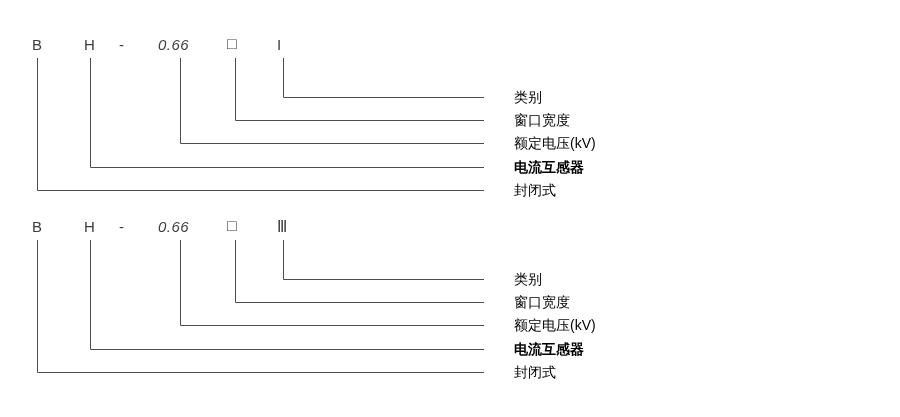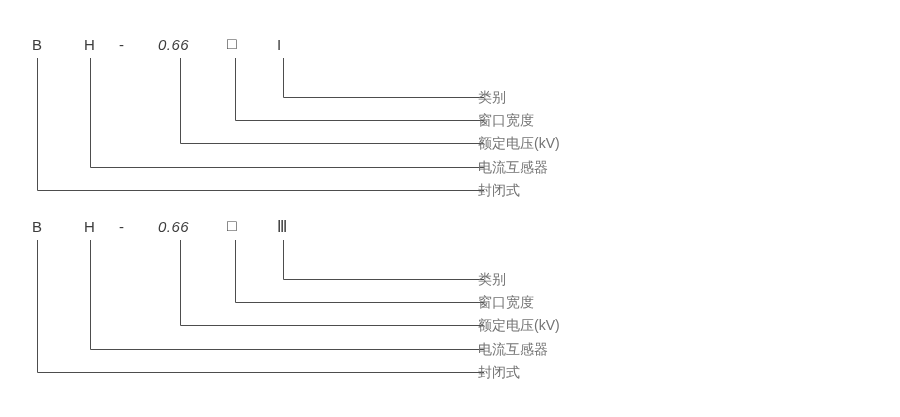--- a/index.html
+++ b/index.html
@@ -37,30 +37,30 @@
     white-space: nowrap;
   }
   .c0 { left: 32px; }
   .c1 { left: 84px; }
   .c2 { left: 119px; }
   .c3 { left: 158px; font-style: italic; }
   .c4 { left: 227px; font-size: 16px; top: 27px; }
   .c5 { left: 277px; }
   .lbl {
     position: absolute;
-    left: 478px;
+    left: 514px;
     font-size: 14px;
     line-height: 20px;
-    color: #737373;
+    color: #000000;
     white-space: nowrap;
   }
   .r0 { top: 79px; }
   .r1 { top: 102px; }
   .r2 { top: 125px; }
-  .r3 { top: 149px; }
+  .r3 { top: 149px; font-weight: bold; }
   .r4 { top: 172px; }
 </style>
 </head>
 <body>
 
 <div class="stage">
 
   <div class="diagram d1">
     <svg class="lines" width="900" height="195">
       <g fill="none" stroke="#4d4d4d" stroke-width="1">

